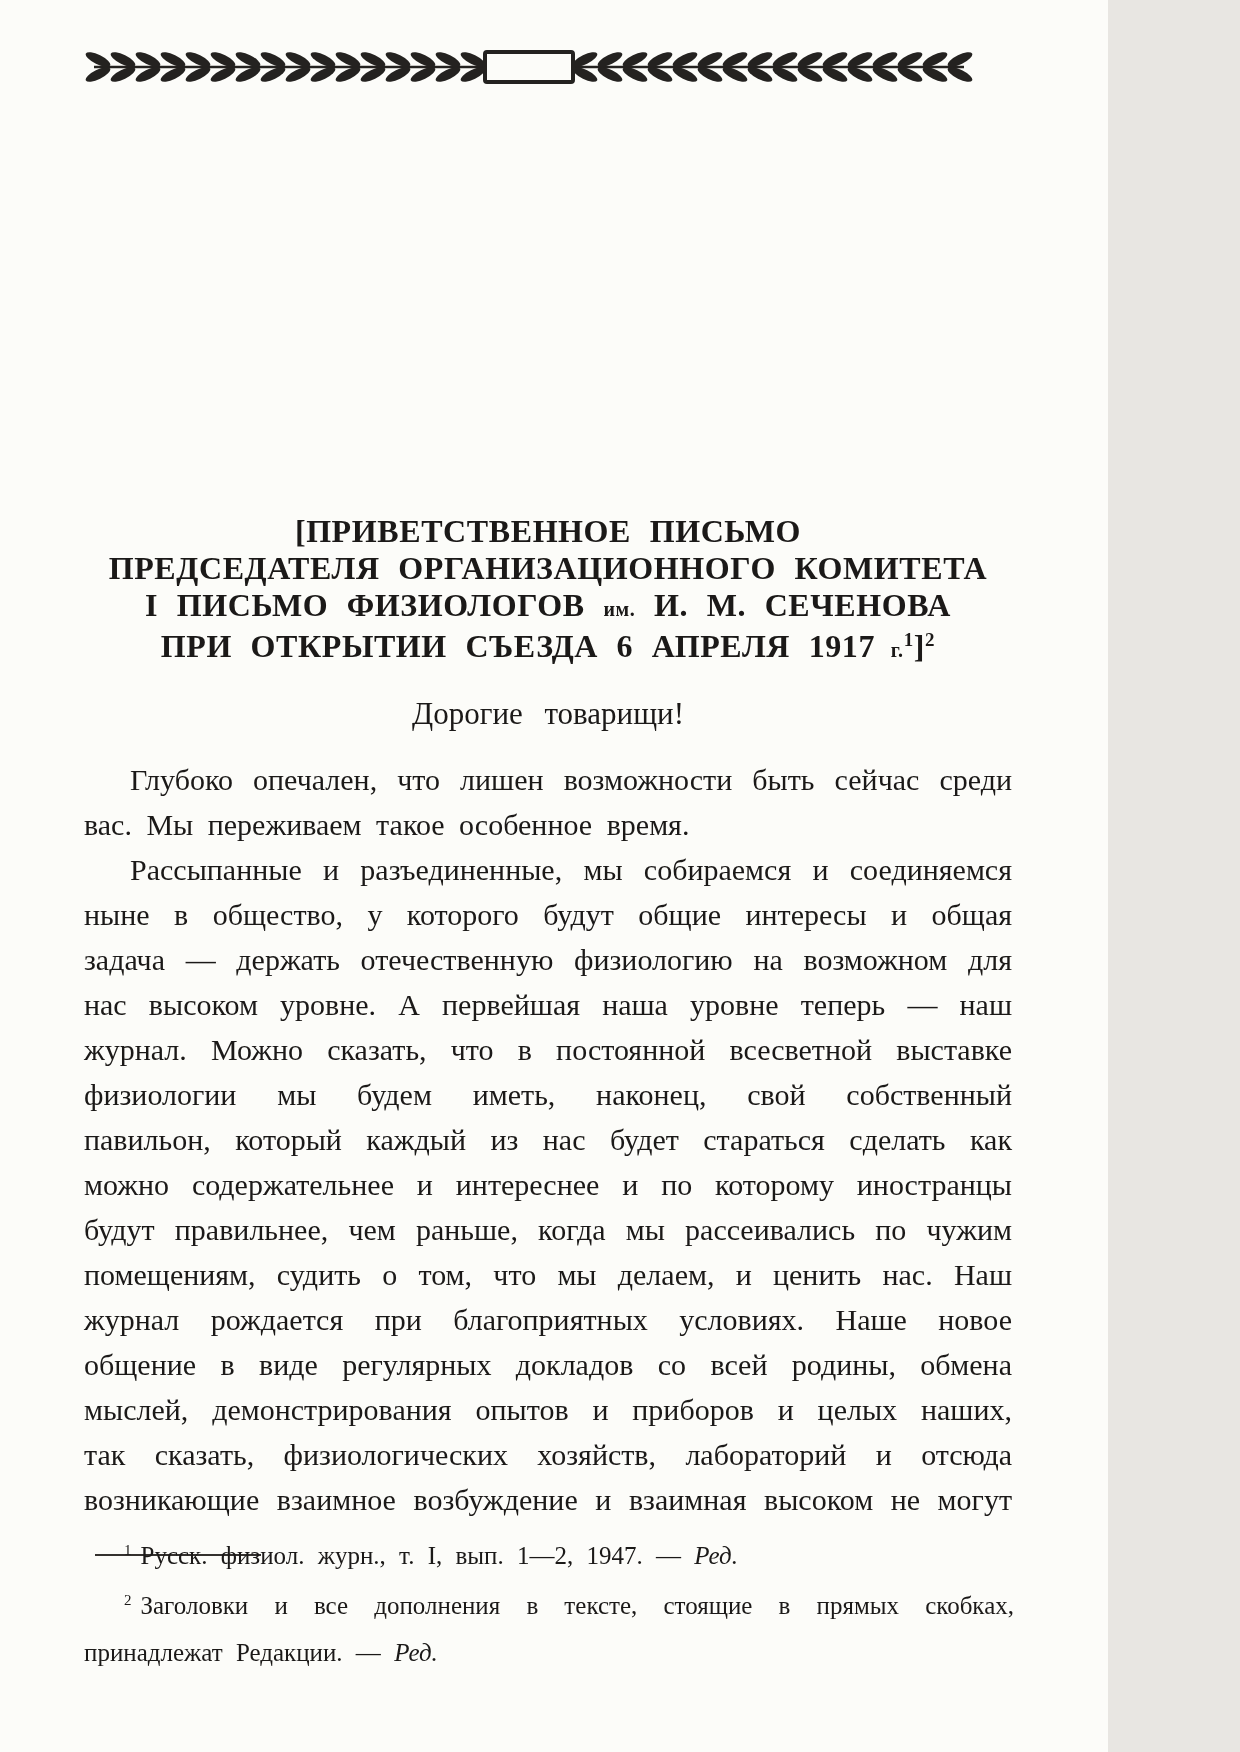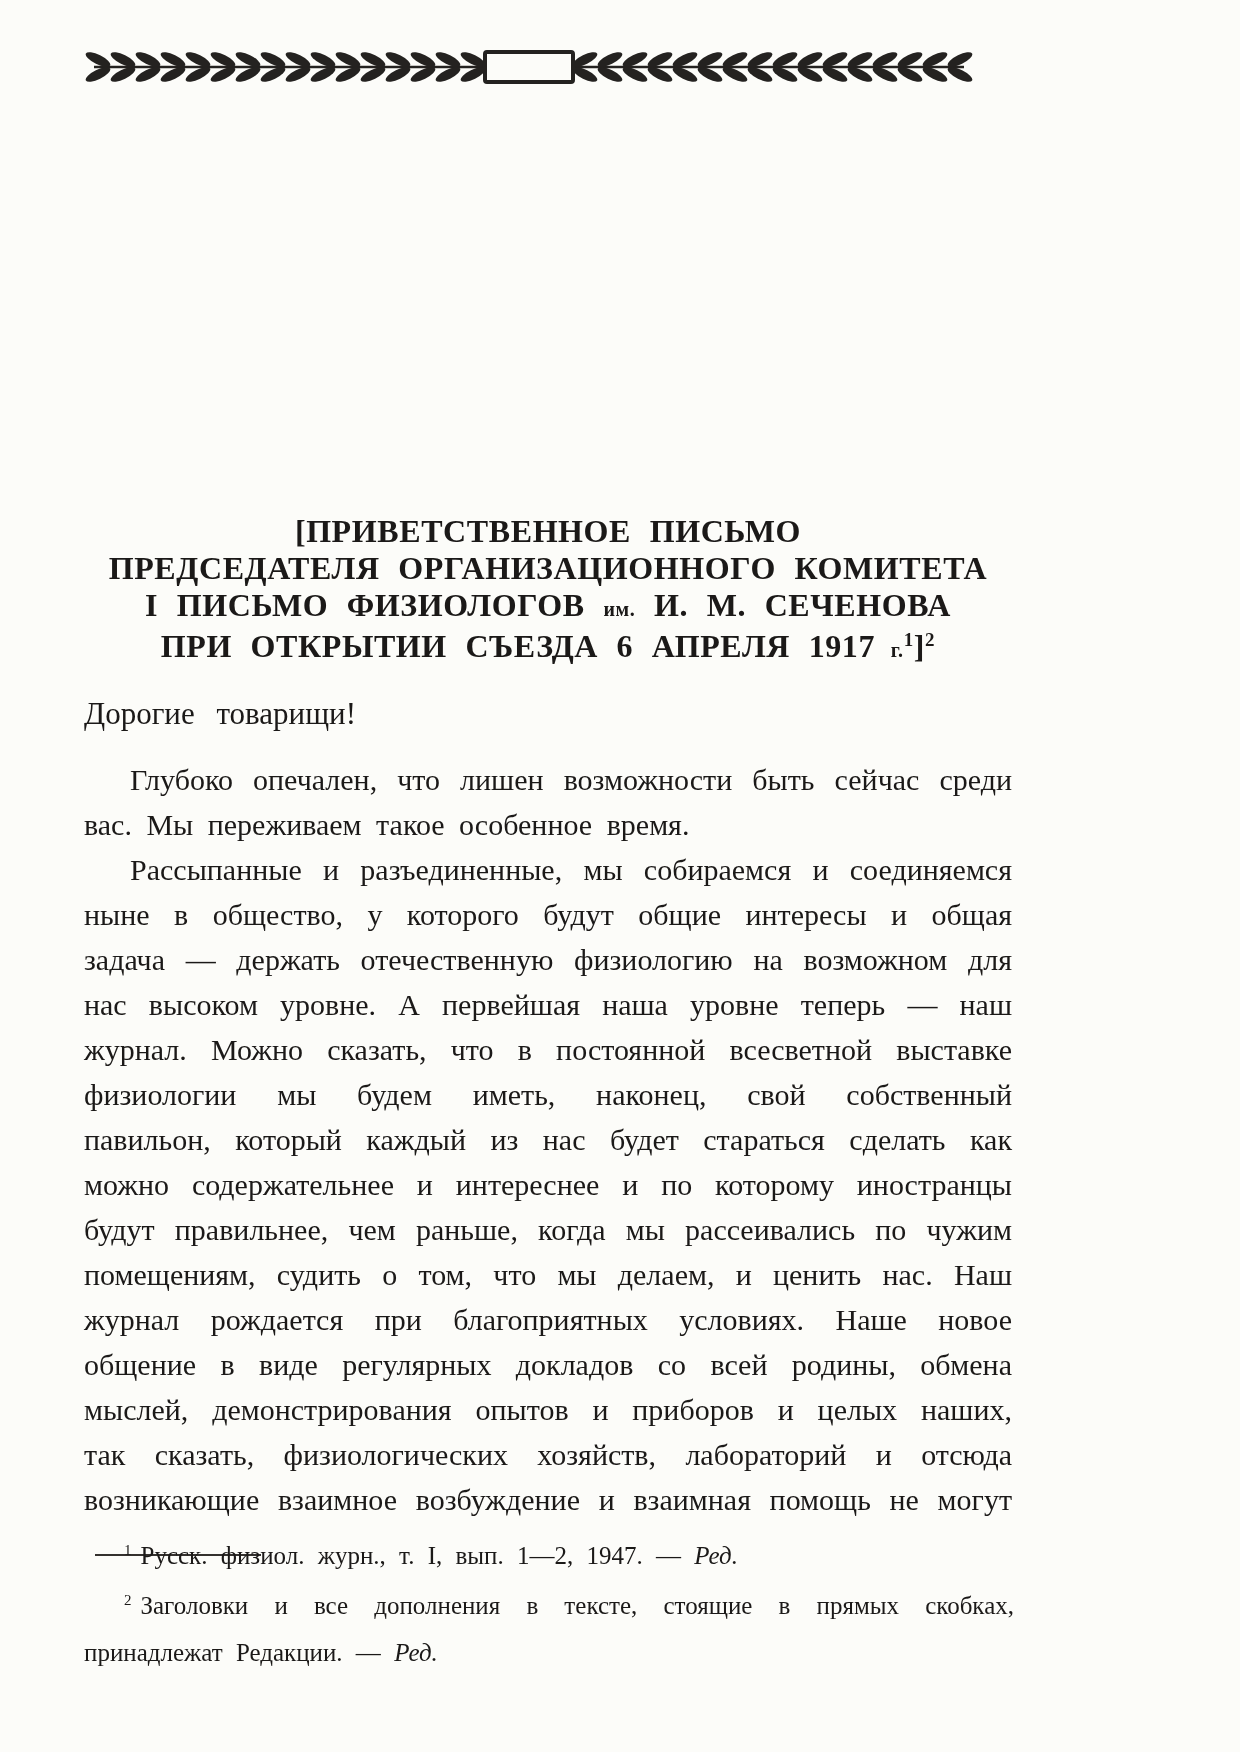--- a/index.html
+++ b/index.html
@@ -2,21 +2,21 @@
 <html><head>
 <meta charset="utf-8">
 <style>
   html, body {
     margin: 0;
     padding: 0;
     background: #e8e6e2;
   }
   .sheet {
     position: relative;
-    width: 1240px;
+    width: 1108px;
     height: 1752px;
     background: #fcfcf9;
     overflow: hidden;
     font-family: "Liberation Serif", "DejaVu Serif", serif;
     color: #1b1918;
   }
 
   
   .ornament {
     position: absolute;
@@ -50,20 +50,21 @@
     vertical-align: 11px;
     line-height: 0;
   }
 
   
   .salutation {
     position: absolute;
     top: 696px;
     left: 84px;
     width: 928px;
+    text-align: center;
     font-size: 31px;
     word-spacing: 14px;
   }
 
   
   .bodytext {
     position: absolute;
     top: 757px;
     left: 84px;
     width: 928px;
@@ -189,21 +190,21 @@
       <div class="jline">журнал. Можно сказать, что в постоянной всесветной выставке</div>
       <div class="jline">физиологии мы будем иметь, наконец, свой собственный</div>
       <div class="jline">павильон, который каждый из нас будет стараться сделать как</div>
       <div class="jline">можно содержательнее и интереснее и по которому иностранцы</div>
       <div class="jline">будут правильнее, чем раньше, когда мы рассеивались по чужим</div>
       <div class="jline">помещениям, судить о том, что мы делаем, и ценить нас. Наш</div>
       <div class="jline">журнал рождается при благоприятных условиях. Наше новое</div>
       <div class="jline">общение в виде регулярных докладов со всей родины, обмена</div>
       <div class="jline">мыслей, демонстрирования опытов и приборов и целых наших,</div>
       <div class="jline">так сказать, физиологических хозяйств, лабораторий и отсюда</div>
-      <div class="jline">возникающие взаимное возбуждение и взаимная помощь не могут</div>
+      <div class="jline">возникающие взаимное возбуждение и взаимная высоком не могут</div>
     </div>
 
   <div class="fnrule"></div>
 
   <div class="footnotes">
     <p class="fn"><sup>1</sup><span>Русск. физиол. журн., т. I, вып. 1—2, 1947. — </span><span class="sig">Ред.</span></p>
     <p class="fn"><sup>2</sup><span>Заголовки и все дополнения в тексте, стоящие в прямых скобках, принадлежат Редакции. — </span><span class="sig">Ред.</span></p>
   </div>
 
 </div>

